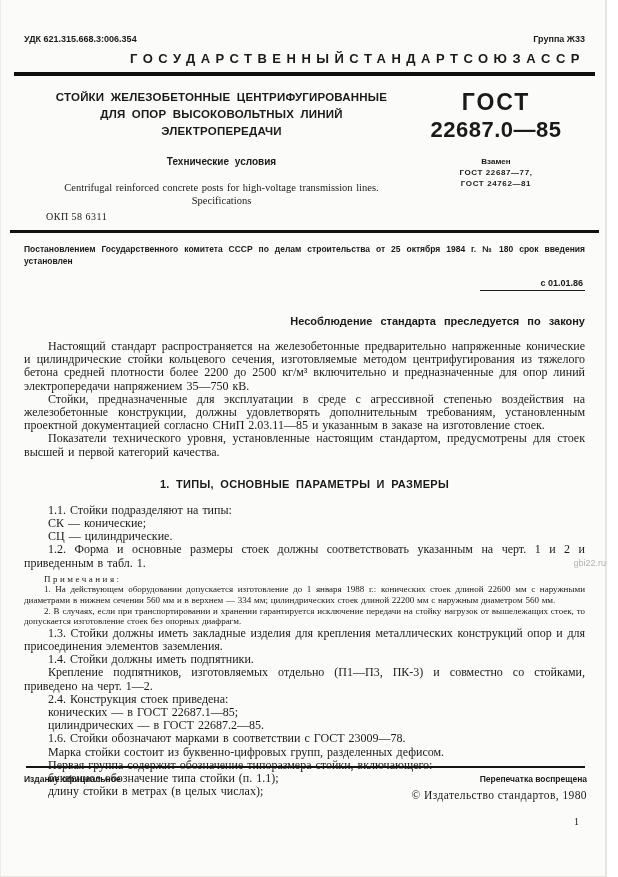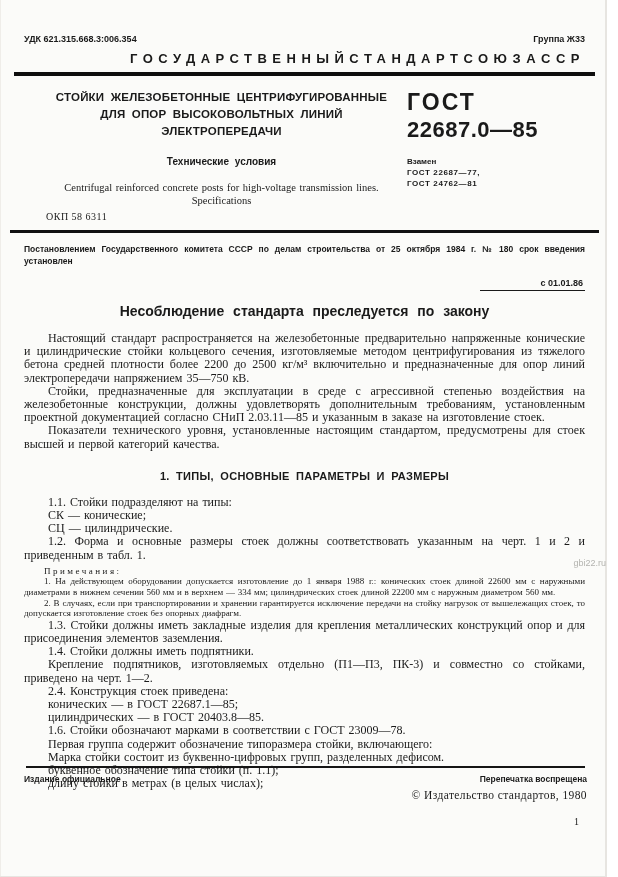--- a/index.html
+++ b/index.html
@@ -17,34 +17,34 @@
   .masthead{display:flex;justify-content:flex-end;margin-top:7px;
     font-family:"Liberation Sans",sans-serif;font-weight:bold;font-size:13px;letter-spacing:5.5px;white-space:nowrap;}
   .rule-thick{height:4px;background:#0e0e0e;margin:6px -10px 0 -10px;}
   .rule-mid{height:3px;background:#111;margin:8px -14px 0 -14px;}
   
   .title-block{display:flex;margin-top:13px;}
   .title-left{flex:1;text-align:center;padding:0 6px 0 18px;}
   .title-main{font-family:"Liberation Sans",sans-serif;font-weight:bold;font-size:11.5px;line-height:17px;word-spacing:3px;letter-spacing:.2px;}
   .subtitle{font-family:"Liberation Sans",sans-serif;font-weight:bold;font-size:10px;margin-top:16px;word-spacing:3px;}
   .title-en{font-size:10.5px;line-height:13px;margin-top:14px;word-spacing:1px;}
-  .gost-col{width:178px;font-family:"Liberation Sans",sans-serif;font-weight:bold;}
+  .gost-col{width:178px;text-align:center;font-family:"Liberation Sans",sans-serif;font-weight:bold;}
   .gost-label{font-size:23px;line-height:26px;letter-spacing:2px;}
   .gost-number{font-size:22px;line-height:29px;letter-spacing:.5px;}
   .vzamen-label{font-size:8px;margin-top:12px;line-height:11px;}
   .vzamen-ref{font-size:8px;line-height:11px;letter-spacing:.6px;}
   .okp{font-size:10px;margin:4px 0 0 22px;letter-spacing:.5px;}
   
   .decree{font-family:"Liberation Sans",sans-serif;font-weight:bold;font-size:8.5px;line-height:11.5px;
     text-align:justify;margin-top:11px;word-spacing:2px;}
   .date-row{text-align:right;margin-top:5px;}
   .date{display:inline-block;font-family:"Liberation Sans",sans-serif;font-weight:bold;font-size:9px;
     border-bottom:1.5px solid #1a1a1a;padding:0 2px 2px 60px;}
-  .law{font-family:"Liberation Sans",sans-serif;font-weight:bold;font-size:14px;text-align:center;
-    word-spacing:5px;margin-top:12px;}
+  .law{font-family:"Liberation Sans",sans-serif;font-weight:bold;font-size:11px;text-align:right;
+    word-spacing:5px;margin-top:24px;}
   
   .body-p{font-size:12px;line-height:13.2px;text-align:justify;text-indent:24px;margin:0;word-spacing:1px;}
   .intro{margin-top:13px;}
   .heading{font-family:"Liberation Sans",sans-serif;font-weight:bold;font-size:11px;text-align:center;
     word-spacing:3px;letter-spacing:.3px;margin:19px 0 14px 0;}
   
   .notes{margin-top:4px;}
   .note-p{font-size:9px;line-height:10.6px;text-align:justify;text-indent:20px;margin:0;word-spacing:.5px;}
   .note-label{letter-spacing:2.5px;}
   
@@ -123,24 +123,24 @@
     <p class="note-p">1. На действующем оборудовании допускается изготовление до 1 января 1988 г.: конических стоек длиной 22600 мм с наружными диаметрами в нижнем сечении 560 мм и в верхнем — 334 мм; цилиндрических стоек длиной 22200 мм с наружным диаметром 560 мм.</p>
     <p class="note-p">2. В случаях, если при транспортировании и хранении гарантируется исключение передачи на стойку нагрузок от вышележащих стоек, то допускается изготовление стоек без опорных диафрагм.</p>
   </div>
 
   <div>
     <p class="body-p">1.3. Стойки должны иметь закладные изделия для крепления металлических конструкций опор и для присоединения элементов заземления.</p>
     <p class="body-p">1.4. Стойки должны иметь подпятники.</p>
     <p class="body-p">Крепление подпятников, изготовляемых отдельно (П1—П3, ПК-3) и совместно со стойками, приведено на черт. 1—2.</p>
     <p class="body-p">2.4. Конструкция стоек приведена:</p>
     <p class="body-p">конических — в ГОСТ 22687.1—85;</p>
-    <p class="body-p">цилиндрических — в ГОСТ 20403.8—85.</p>
+    <p class="body-p">цилиндрических — в ГОСТ 22687.2—85.</p>
     <p class="body-p">1.6. Стойки обозначают марками в соответствии с ГОСТ 23009—78.</p>
+    <p class="body-p">Марка стойки состоит из буквенно-цифровых групп, разделенных дефисом.</p>
     <p class="body-p">Первая группа содержит обозначение типоразмера стойки, включающего:</p>
-    <p class="body-p">Марка стойки состоит из буквенно-цифровых групп, разделенных дефисом.</p>
     <p class="body-p">буквенное обозначение типа стойки (п. 1.1);</p>
     <p class="body-p">длину стойки в метрах (в целых числах);</p>
   </div>
 
   <div class="footer">
     <div class="footer-rule"></div>
     <div class="footer-row">
       <span>Издание официальное</span>
       <span>Перепечатка воспрещена</span>
     </div>

